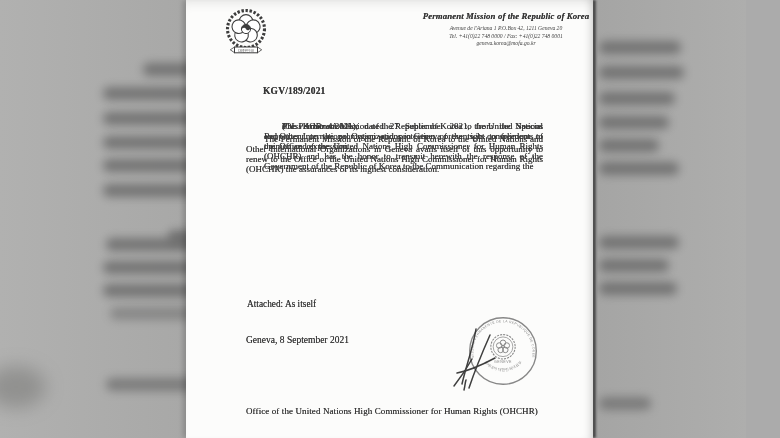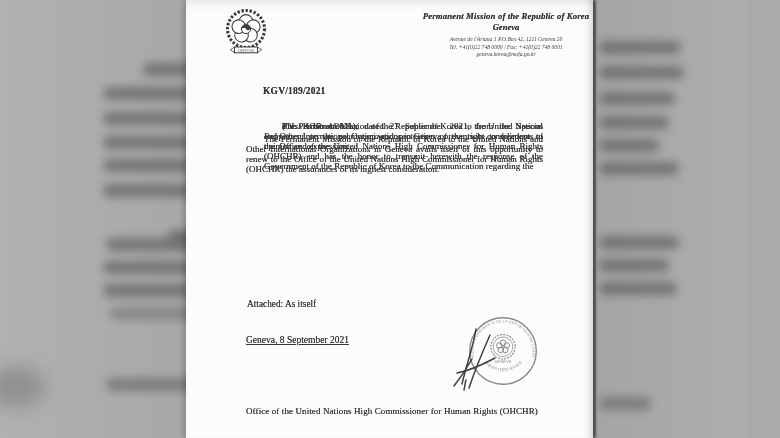--- a/index.html
+++ b/index.html
@@ -33,21 +33,21 @@
   .addr{font-size:5.6px;font-style:italic;line-height:7.6px;margin-top:4px;color:#3e3e3e;}
 
   .ref{left:62px;top:86px;font-size:9.5px;font-weight:bold;letter-spacing:.2px;padding-left:15px;}
 
   .body-block{left:60px;top:121px;width:297px;font-size:9px;line-height:10px;text-align:justify;}
   .body-block p{position:static;margin:0;text-indent:18px;}
   .body-block p + p{margin-top:13px;}
   .italic{font-style:italic;}
 
   .attached{left:61px;top:299px;font-size:9.3px;}
-  .dateline{left:60px;top:335px;font-size:9.5px;text-decoration:underline;}
+  .dateline{left:60px;top:335px;font-size:9.5px;}
   .recipient{left:60px;top:406px;font-size:9px;font-weight:normal;letter-spacing:.1px;}
 
   .stamp{left:280px;top:314px;width:74px;height:74px;opacity:.82;}
   .signature{left:262px;top:320px;width:62px;height:76px;}
 </style>
 </head>
 <body>
 
 <div class="stage">
 
@@ -95,21 +95,20 @@
       </g>
       <circle cx="25" cy="23" r="4.6" fill="#fff" stroke="#3d3d3d" stroke-width="1"></circle>
       <path d="M20.4,23 a4.6,4.6 0 0 1 9.2,0 a2.3,2.3 0 0 1 -4.6,0 a2.3,2.3 0 0 0 -4.6,0 z" fill="#3d3d3d" transform="rotate(-28 25 23)"></path>
       <path d="M13.5,41 l-4.2,2.8 4.2,2.9 z M36.5,41 l4.2,2.8 -4.2,2.9 z" fill="#fff" stroke="#3d3d3d" stroke-width=".8"></path>
       <rect x="13.5" y="41" width="23" height="5.8" fill="#fff" stroke="#3d3d3d" stroke-width="1"></rect>
       <text x="25" y="45.7" text-anchor="middle" font-size="4" fill="#3d3d3d">대한민국</text>
     </svg>
 
     <div class="head-right">
       <div class="mission-title scan-text">Permanent Mission of the Republic of Korea</div>
-      <div class="mission-city scan-text">Geneva</div>
       <div class="addr">
         <div>Avenue de l'Ariana 1 P.O.Box 42, 1211 Geneva 20</div>
         <div>Tel. +41(0)22 748 0000 / Fax: +41(0)22 748 0001</div>
         <div>geneva.korea@mofa.go.kr</div>
       </div>
     </div>
 
     <div class="ref scan-text">KGV/189/2021</div>
 
     <div class="body-block scan-text">

